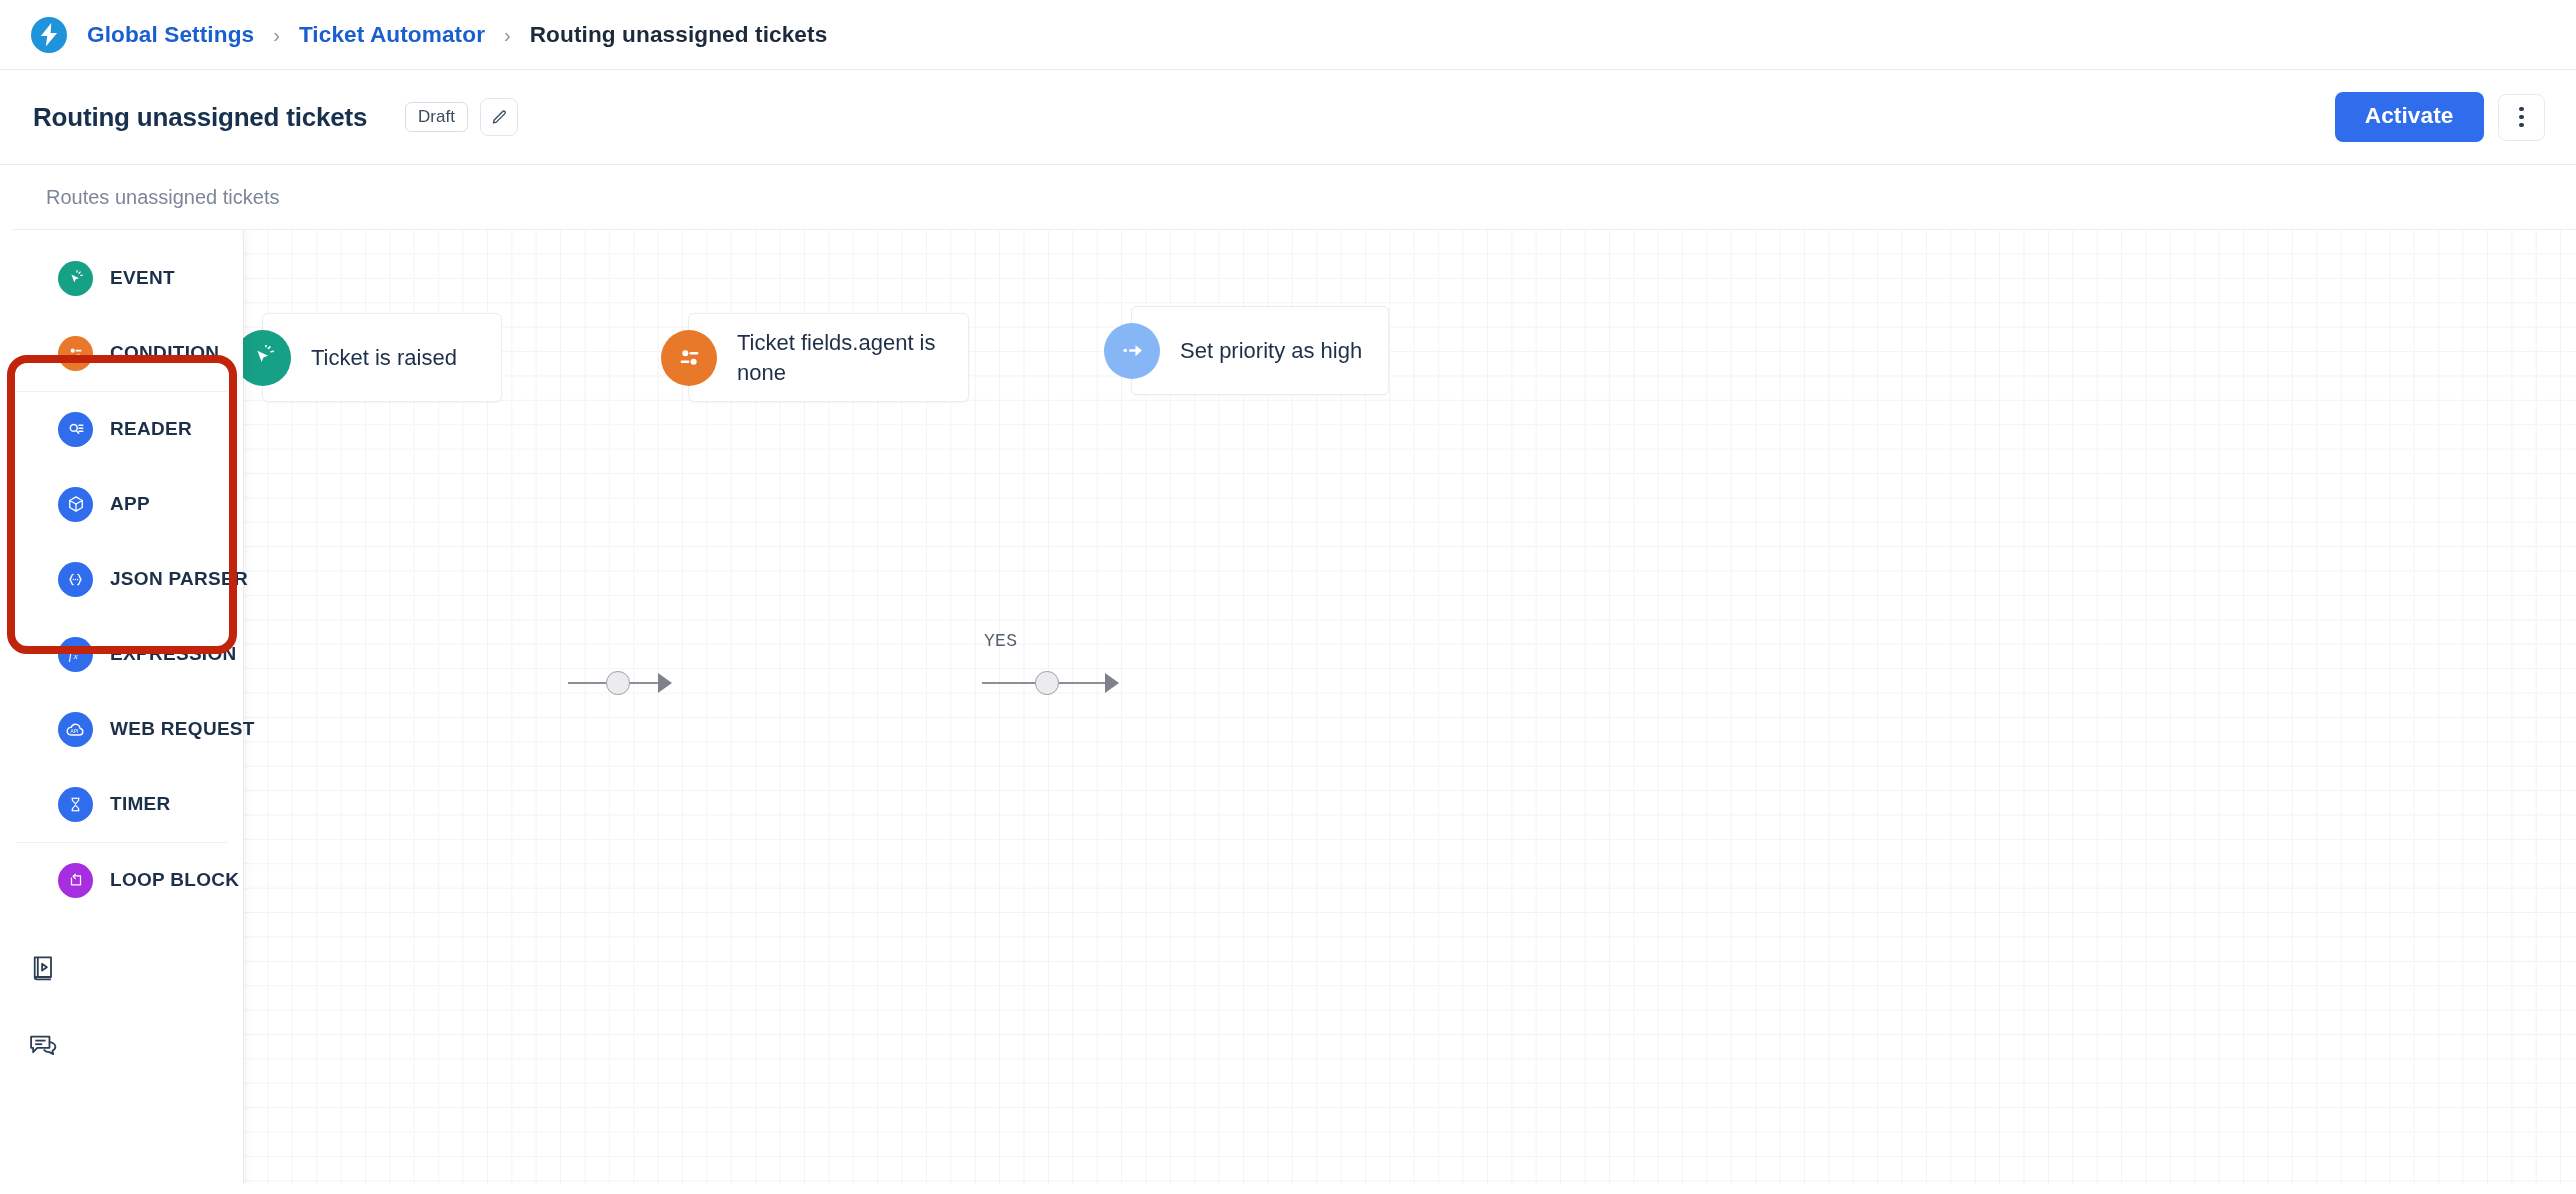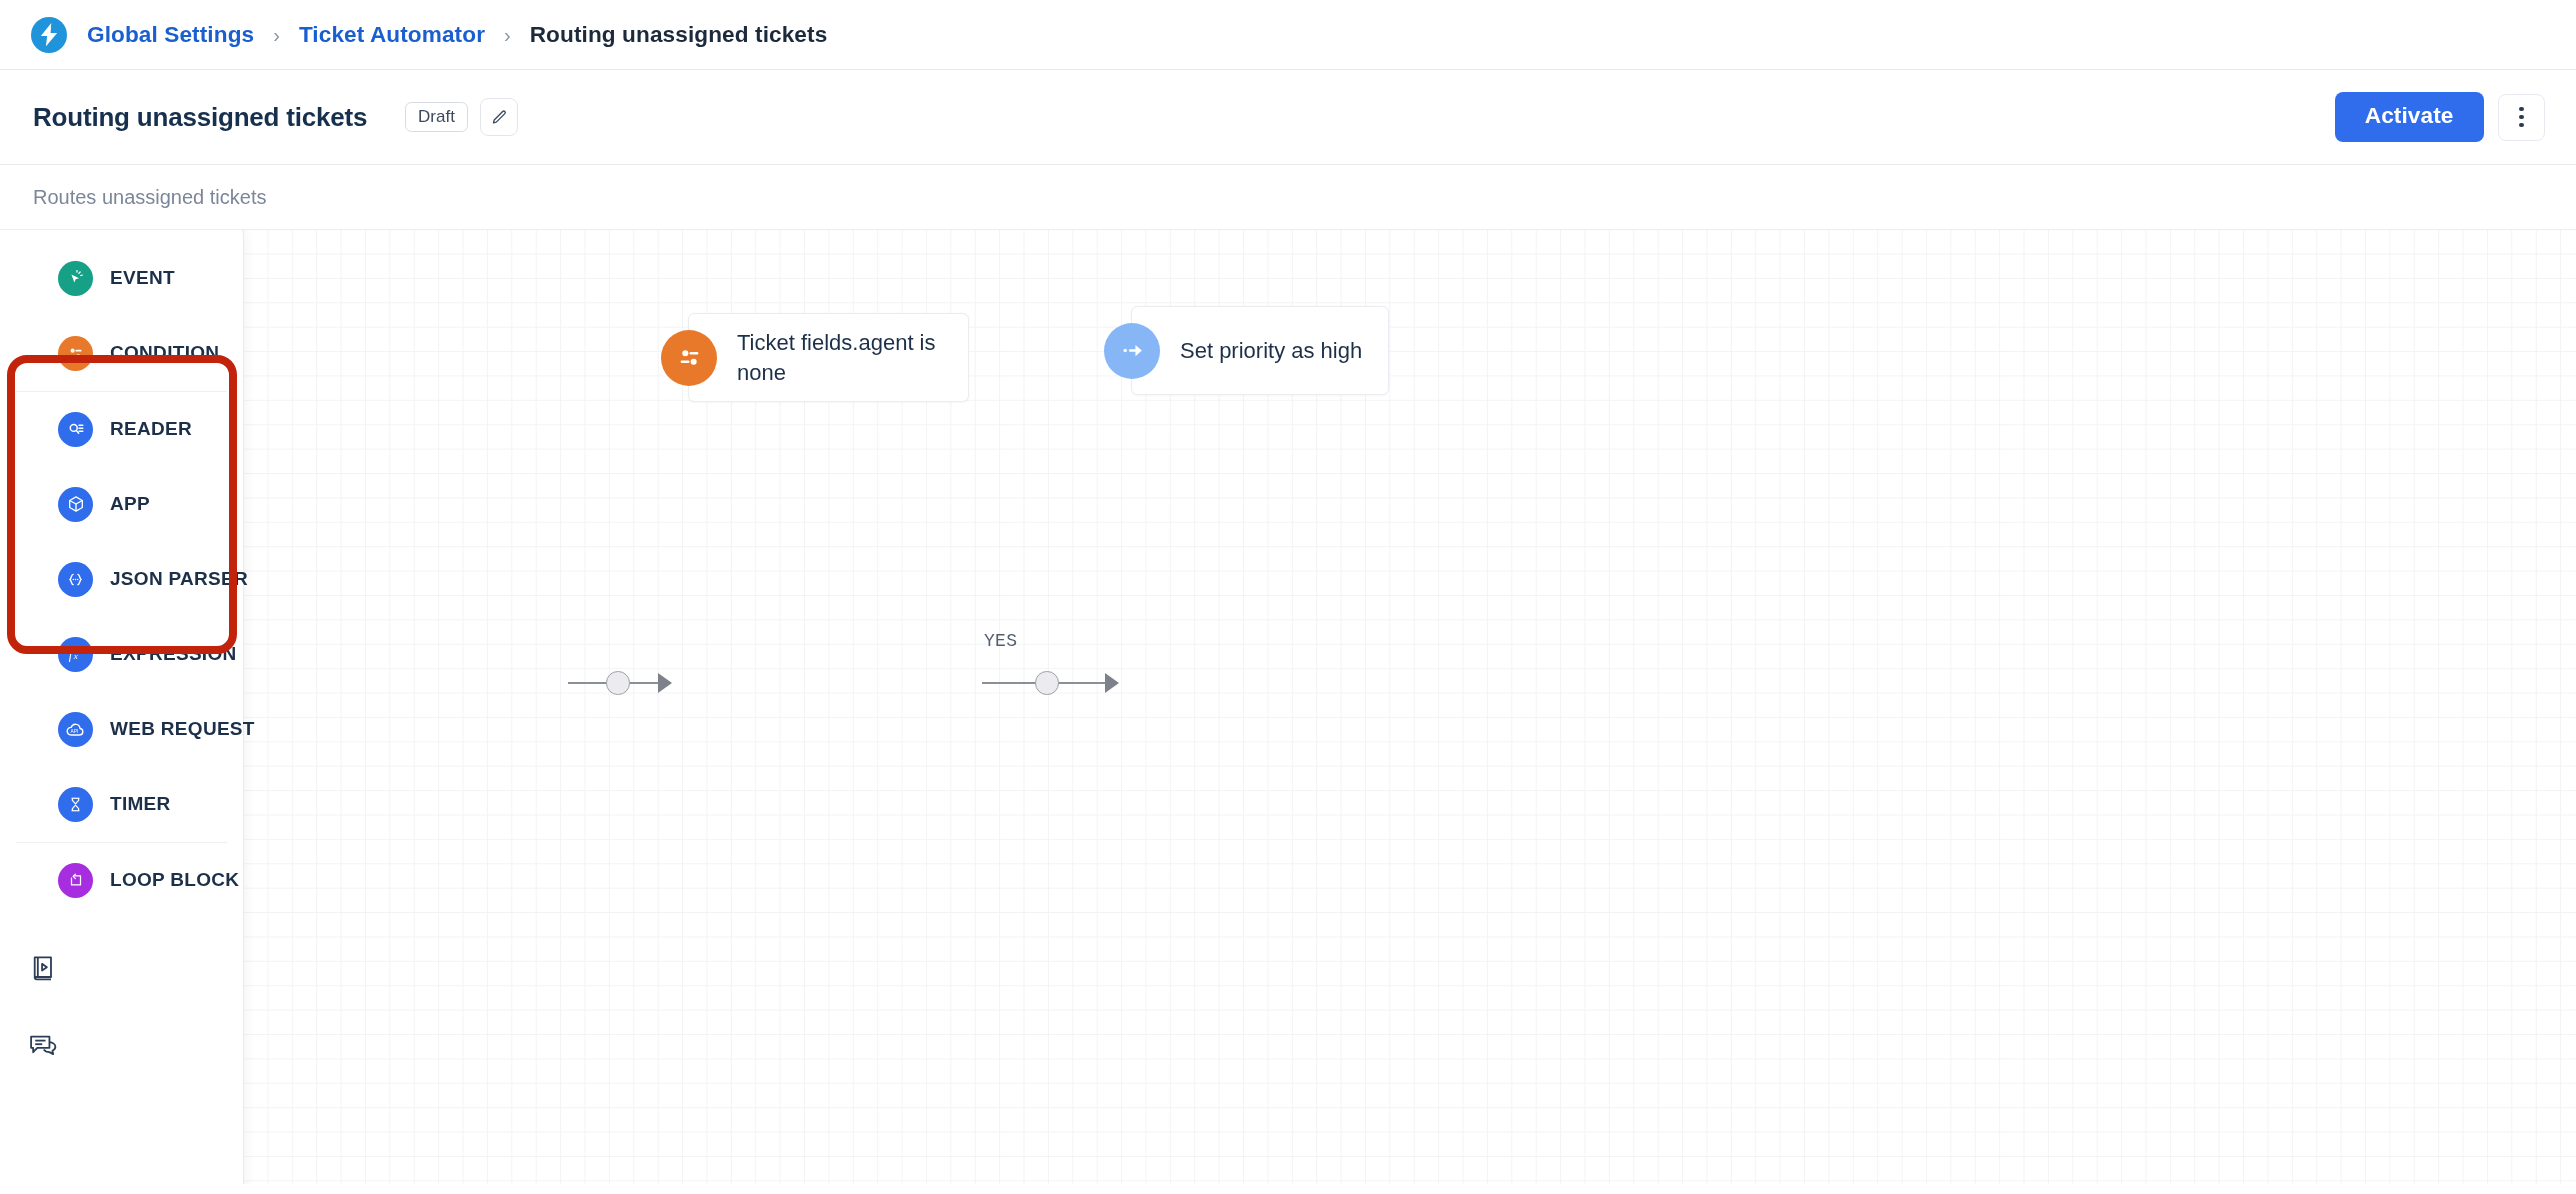--- a/index.html
+++ b/index.html
@@ -102,20 +102,21 @@
   }
   .kebab-dot { width: 4.5px; height: 4.5px; border-radius: 50%; background: #2d3b4f; }
 
   
   .desc-strip {
     height: 65px;
     display: flex; align-items: center;
     padding: 0 33px;
     background: #fff;
     border-bottom: 0.9px solid #ebedf1;
+    margin-left: 13px;
   }
   .desc-text { font-size: 20px; color: #7c8699; }
 
   
   .canvas {
     position: relative;
     width: 2576px;
     height: 954px;
     background-color: #ffffff;
     background-image:
@@ -275,20 +276,31 @@
 </div>
 
 <div class="desc-strip">
   <span class="desc-text">Routes unassigned tickets</span>
 </div>
 
 <div class="canvas">
 
   <div class="flow">
 
+    <div class="node" style="left:262px; top:83px; width:240px; height:89px;">
+      <div class="node-icon" style="background:#16a085;">
+        <svg width="25" height="25" viewBox="0 0 24 24" fill="#ffffff">
+          <path d="M6.2 5.4 L16.4 10.3 L11.9 11.9 L10.2 16.3 Z"></path>
+          <path d="M16.6 3.4 l1.6-1.6" stroke="#fff" stroke-width="1.5" stroke-linecap="round"></path>
+          <path d="M19.3 6.5 l2.1-0.5" stroke="#fff" stroke-width="1.5" stroke-linecap="round"></path>
+          <path d="M14.3 1.6 l0.3 -2.0" stroke="#fff" stroke-width="1.5" stroke-linecap="round"></path>
+        </svg>
+      </div>
+      <span class="node-label">Ticket is raised</span>
+    </div>
 
     <div class="edge-line" style="left:568px; top:452px; width:98px;"></div>
     <div class="edge-handle" style="left:606px; top:441px;"></div>
     <div class="edge-arrow" style="left:658px; top:443px;"></div>
 
     <div class="node" style="left:688px; top:83px; width:281px; height:89px;">
       <div class="node-icon" style="background:#e8792a;">
         <svg width="25" height="25" viewBox="0 0 24 24">
           <circle cx="8" cy="8" r="2.9" fill="#fff"></circle>
           <rect x="12" y="6.8" width="8.5" height="2.4" rx="1.2" fill="#fff"></rect>

